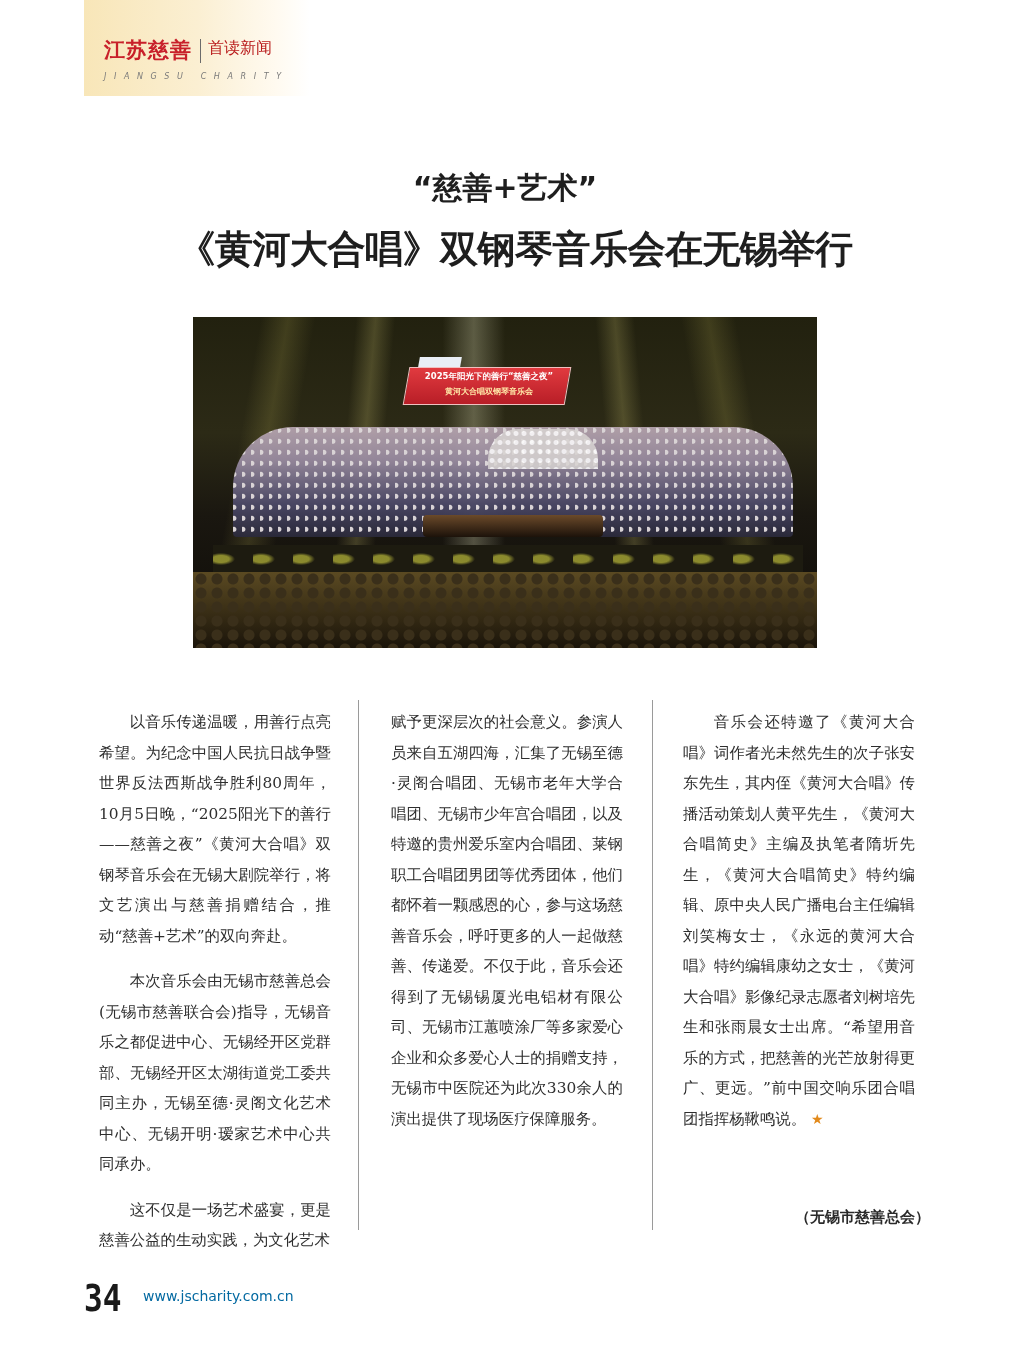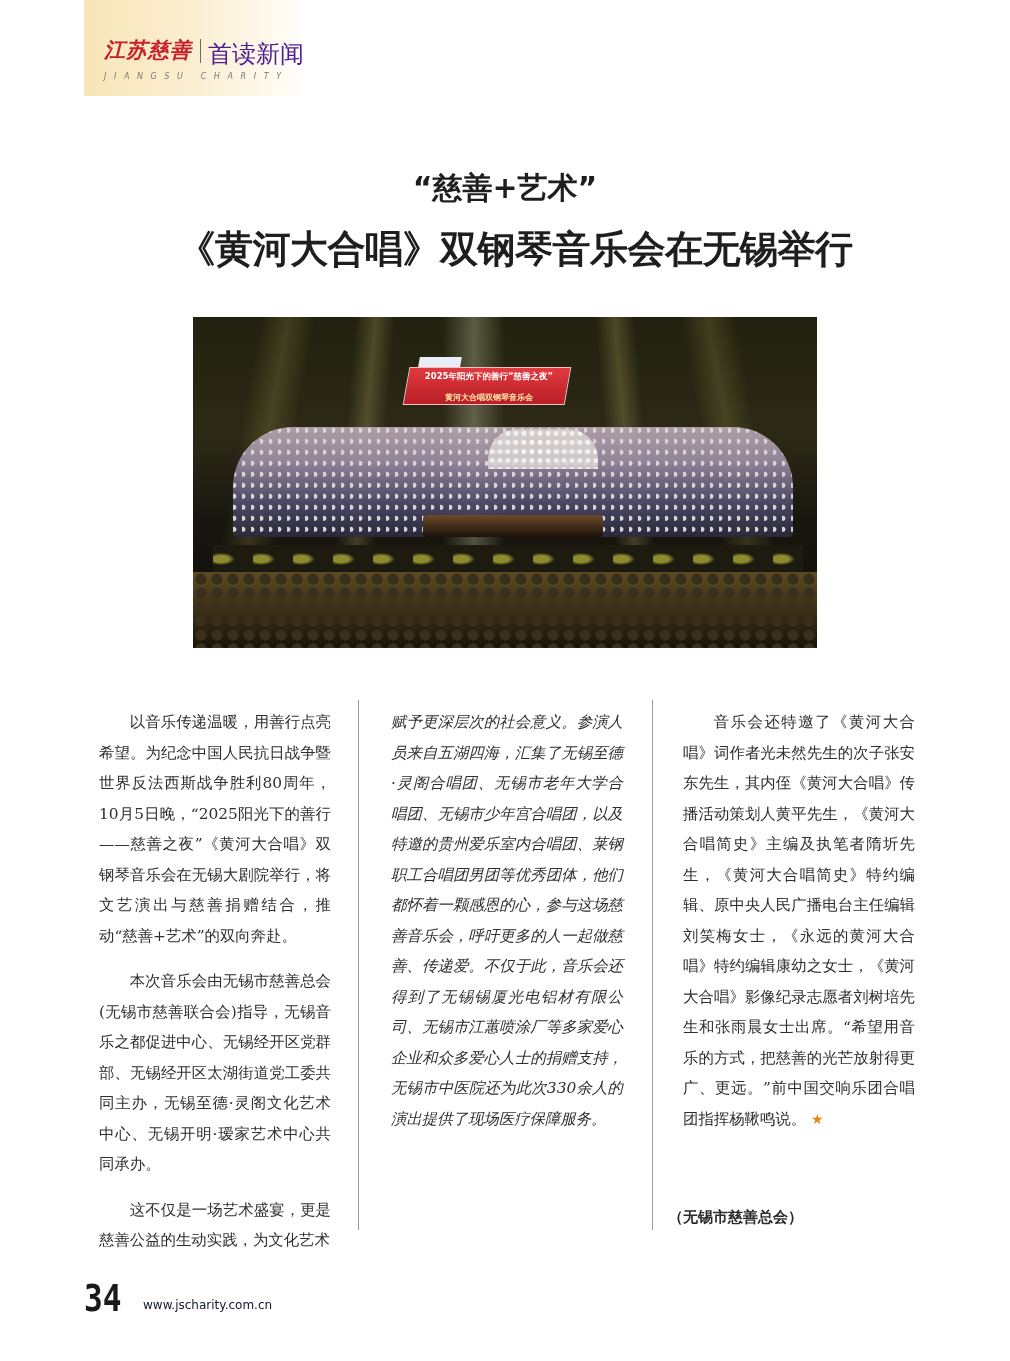--- a/index.html
+++ b/index.html
@@ -3,24 +3,24 @@
 <meta charset="utf-8">
 <style>
   html, body { margin: 0; padding: 0; background: #ffffff; }
   body { width: 1010px; height: 1361px; position: relative; overflow: hidden;
          font-family: "DejaVu Serif", "Liberation Serif", serif; color: #2a2a2a; }
 
   
   .masthead { position: absolute; left: 84px; top: 0; width: 226px; height: 96px;
               background: linear-gradient(90deg, #f8e6b8 0%, #fbefd2 50%, #fffaf0 85%, #ffffff 100%); }
   .brand { position: absolute; left: 104px; top: 36px; font-family: "DejaVu Serif", serif;
-           font-size: 21px; color: #c8202a; font-style: italic; letter-spacing: 1px; font-weight: bold; }
+           font-size: 21px; color: #c8202a; letter-spacing: 1px; font-weight: bold; }
   .brand-sep { position: absolute; left: 200px; top: 39px; width: 1px; height: 24px; background: #6b6b6b; }
   .section { position: absolute; left: 208px; top: 38px; font-family: "DejaVu Sans", sans-serif;
-             font-size: 24px; color: #4c1d95; }
+             font-size: 16px; color: #b91c1c; }
   .brand-en { position: absolute; left: 104px; top: 72px; font-family: "DejaVu Sans", sans-serif;
               font-size: 8px; letter-spacing: 7.6px; color: #7a7a7a; font-style: italic; }
 
   
   .title { position: absolute; left: 0; width: 1010px; text-align: center;
            font-family: "DejaVu Sans", sans-serif; font-weight: bold; color: #1e1e1e; }
   .title.l1 { top: 168px; font-size: 30px; }
   .title.l2 { top: 224px; font-size: 38px; letter-spacing: -0.5px; padding-left: 10px; }
 
   
@@ -35,21 +35,21 @@
        linear-gradient(90deg, transparent 40%, rgba(240,240,200,0.28) 45%, transparent 50%),
        linear-gradient(180deg, #22210f 0%, #2c2a16 35%, #1a1710 60%, #0d0b07 100%); }
   .photo .banner { position: absolute; left: 213px; top: 50px; width: 160px; height: 36px;
            background: linear-gradient(180deg, #e13a3f, #b81e27); transform: skewX(-10deg);
            border: 1px solid #f0c0c0; }
   .photo .banner-logo { position: absolute; left: 226px; top: 40px; width: 42px; height: 10px;
            background: #e9eef6; transform: skewX(-10deg); }
   .photo .banner-t1 { position: absolute; left: 216px; top: 54px; width: 160px; text-align: center;
            font-family: "DejaVu Sans", sans-serif; font-size: 8.5px; font-weight: bold; color: #ffffff; }
   .photo .banner-t2 { position: absolute; left: 216px; top: 69px; width: 160px; text-align: center;
-           font-family: "DejaVu Sans", sans-serif; font-size: 8px; font-weight: bold; color: #ffe9a8; margin-top: 6px; }
+           font-family: "DejaVu Sans", sans-serif; font-size: 8px; font-weight: bold; color: #ffe9a8; }
   .photo .choir { position: absolute; left: 40px; top: 110px; width: 560px; height: 110px;
            background:
              radial-gradient(circle at 10% 30%, #e8e2e6 0 2px, transparent 3px) 0 0/9px 11px,
              linear-gradient(180deg, #b9a7b3 0%, #9c8ea4 30%, #4d4a6a 70%, #2b2a3c 100%);
            border-radius: 60px 60px 4px 4px; opacity: 0.92; }
   .photo .choir-white { position: absolute; left: 295px; top: 112px; width: 110px; height: 40px;
            background: radial-gradient(circle, #ffffff 0 2px, transparent 3px) 0 0/8px 9px, #d8d4d2;
            border-radius: 30px 30px 0 0; opacity: 0.85; }
   .photo .pianos { position: absolute; left: 230px; top: 198px; width: 180px; height: 22px;
            background: linear-gradient(180deg, #6b4a2a, #1c120a); border-radius: 4px; }
@@ -59,36 +59,36 @@
              #1d1b10; }
   .photo .audience { position: absolute; left: 0; top: 255px; width: 624px; height: 76px;
            background:
              radial-gradient(circle, #3a2f1a 0 5px, transparent 6px) 0 0/16px 14px,
              linear-gradient(180deg, #5b4a22, #1a140a); }
 
   
   .col { position: absolute; top: 692px; width: 262px; font-family: "DejaVu Serif", serif;
          font-size: 15.4px; line-height: 30.5px; color: #2e2e2e; text-align: justify; }
   .col p { margin: 15px; text-indent: 2em; }
-  .col p.cont { text-indent: 0; font-style: italic; }
+  .col p.cont { text-indent: 0; }
   .col1 { left: 84px; }
   .col2 { left: 376px; }
   .col3 { left: 668px; }
   .divider { position: absolute; top: 700px; width: 1px; height: 530px; background: #9a9a9a; }
   .d1 { left: 358px; }
   .d2 { left: 652px; }
   .star { color: #e28a1c; font-size: 14px; }
-  .source { position: absolute; left: 668px; top: 1208px; width: 262px; 
+  .source { position: absolute; left: 668px; top: 1208px; width: 262px; text-align: right;
             font-family: "DejaVu Sans", sans-serif; font-weight: bold; font-size: 15px; color: #2a2a2a; }
 
   
   .pageno { position: absolute; left: 84px; top: 1276px; font-family: "DejaVu Sans Mono", monospace;
             font-weight: bold; font-size: 38px; color: #1a1a1a; transform: scaleX(0.82); transform-origin: left; }
   .url { position: absolute; left: 143px; top: 1288px; font-family: "DejaVu Sans", sans-serif;
-         font-size: 12px; color: #0f172a; margin-top: 10px; }
+         font-size: 14px; color: #0369a1; }
 </style>
 </head>
 <body>
 
 <div class="masthead"></div>
 <div class="brand">江苏慈善</div>
 <div class="brand-sep"></div>
 <div class="section">首读新闻</div>
 <div class="brand-en">JIANGSU CHARITY</div>
 

